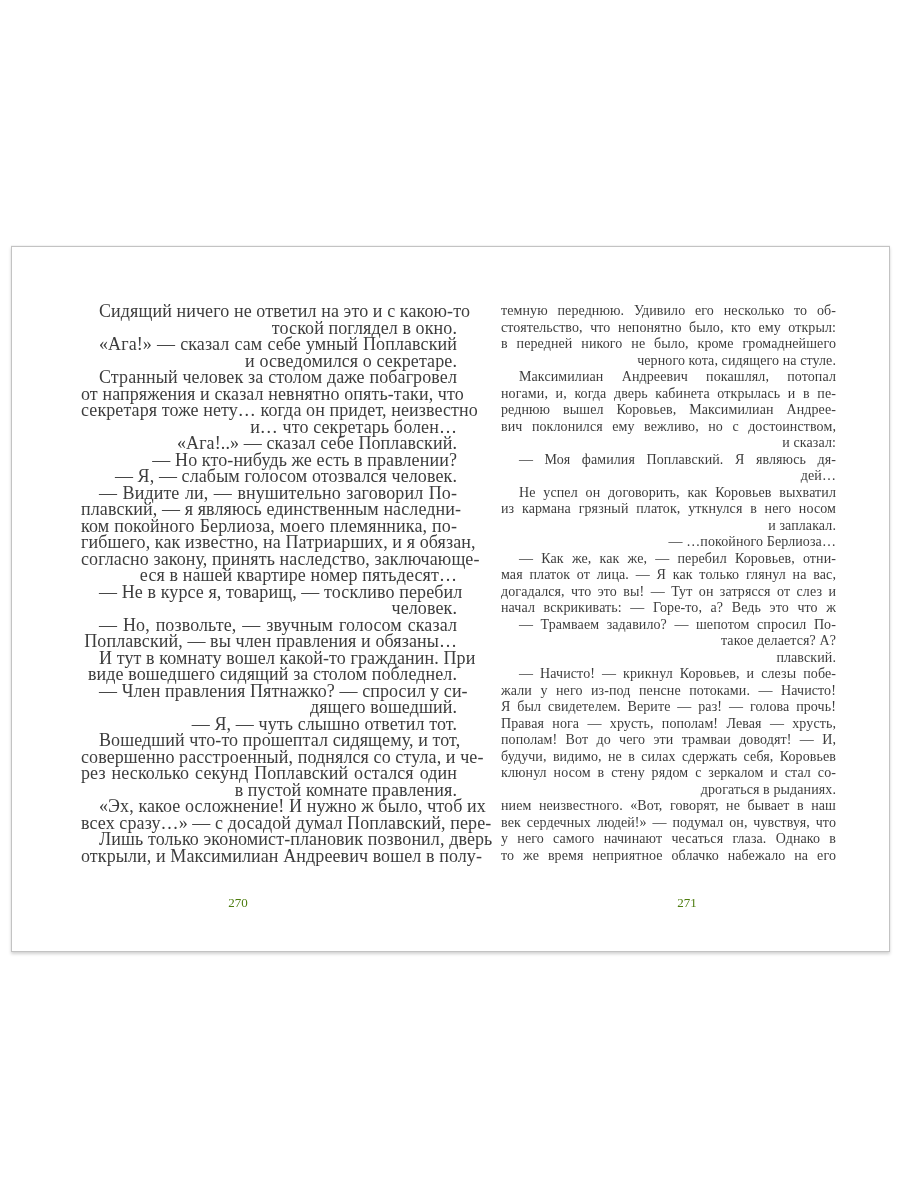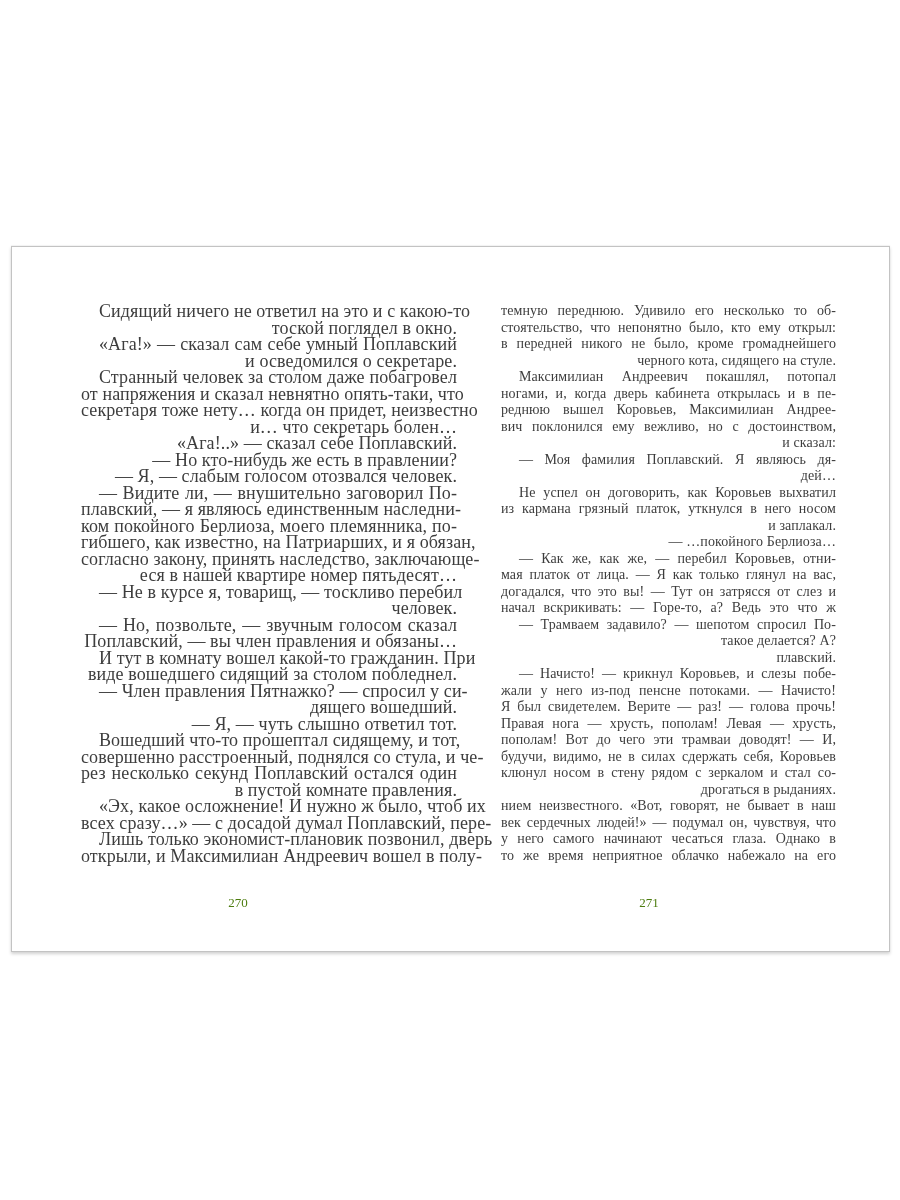--- a/index.html
+++ b/index.html
@@ -42,21 +42,21 @@
   }
   .line.indent { text-indent: 18px; }
   .page-number {
     position: absolute;
     top: 648px;
     transform: translateX(-50%);
     font-size: 13px;
     color: #4d7c0f;
   }
   .page-number.left-num  { left: 226px; }
-  .page-number.right-num { left: 637px; text-align: center; }
+  .page-number.right-num { left: 675px; text-align: center; }
 </style>
 </head>
 <body>
 
 <div class="spread">
   <div class="page left">
       <div class="line indent">Сидящий ничего не ответил на это и с какою-то</div>
       <div class="line last">тоской поглядел в окно.</div>
       <div class="line indent">«Ага!» — сказал сам себе умный Поплавский</div>
       <div class="line last">и осведомился о секретаре.</div>

